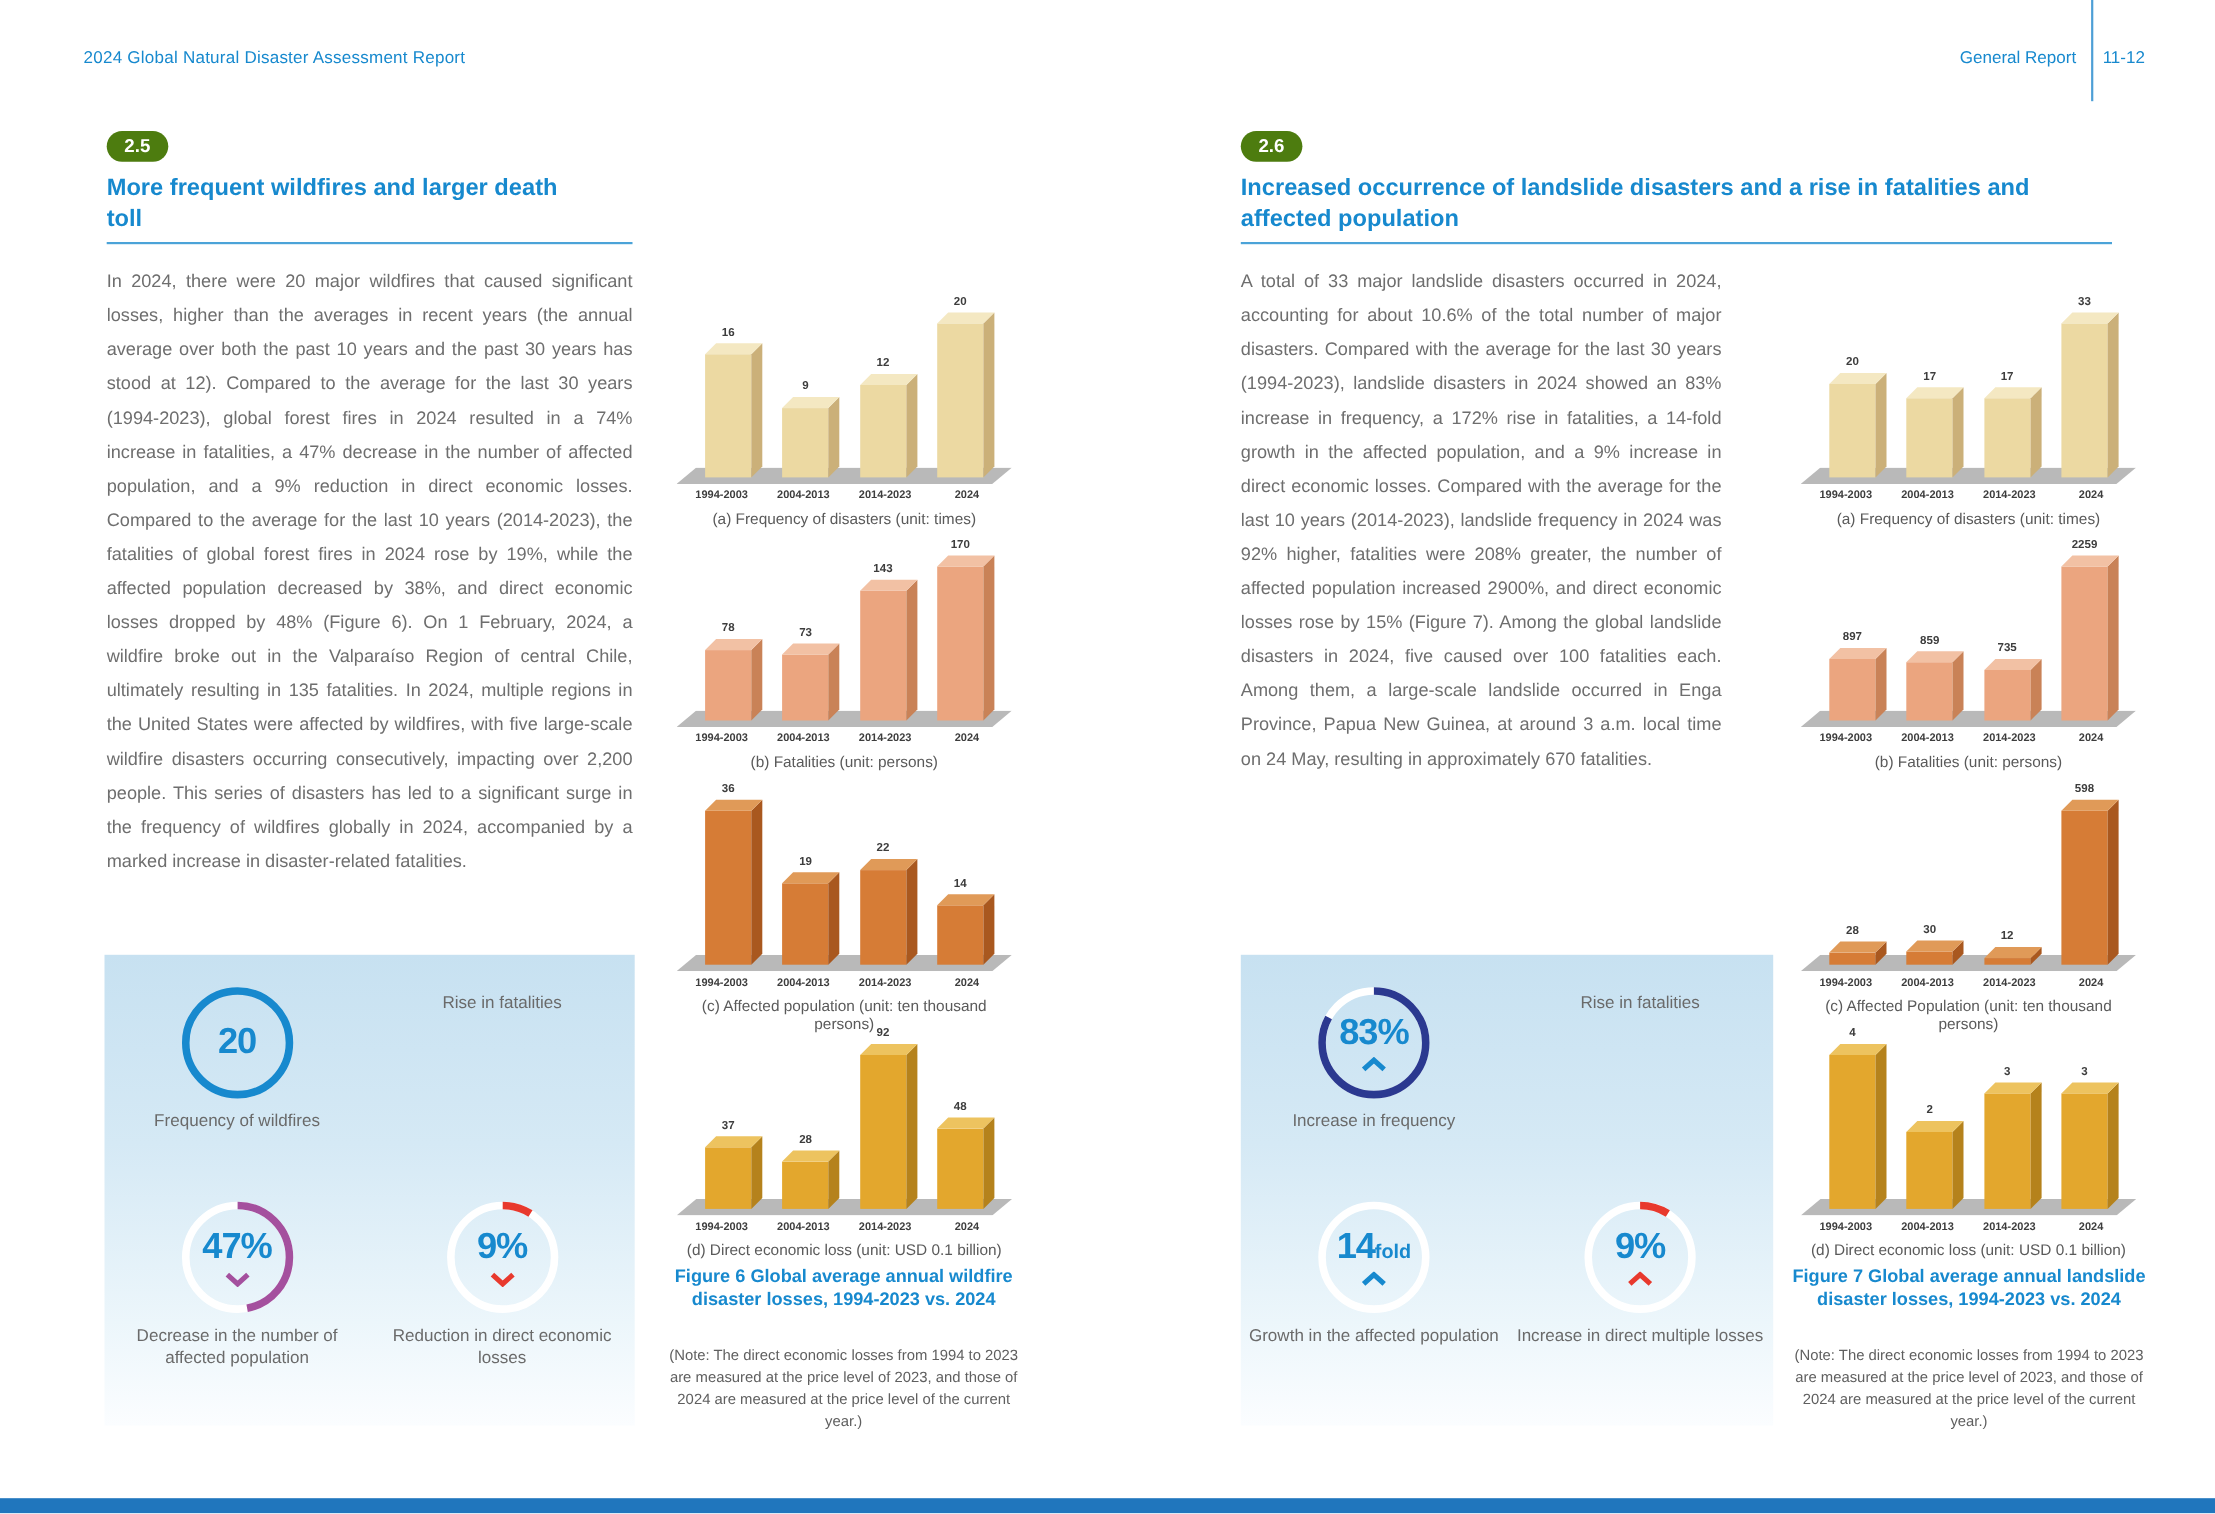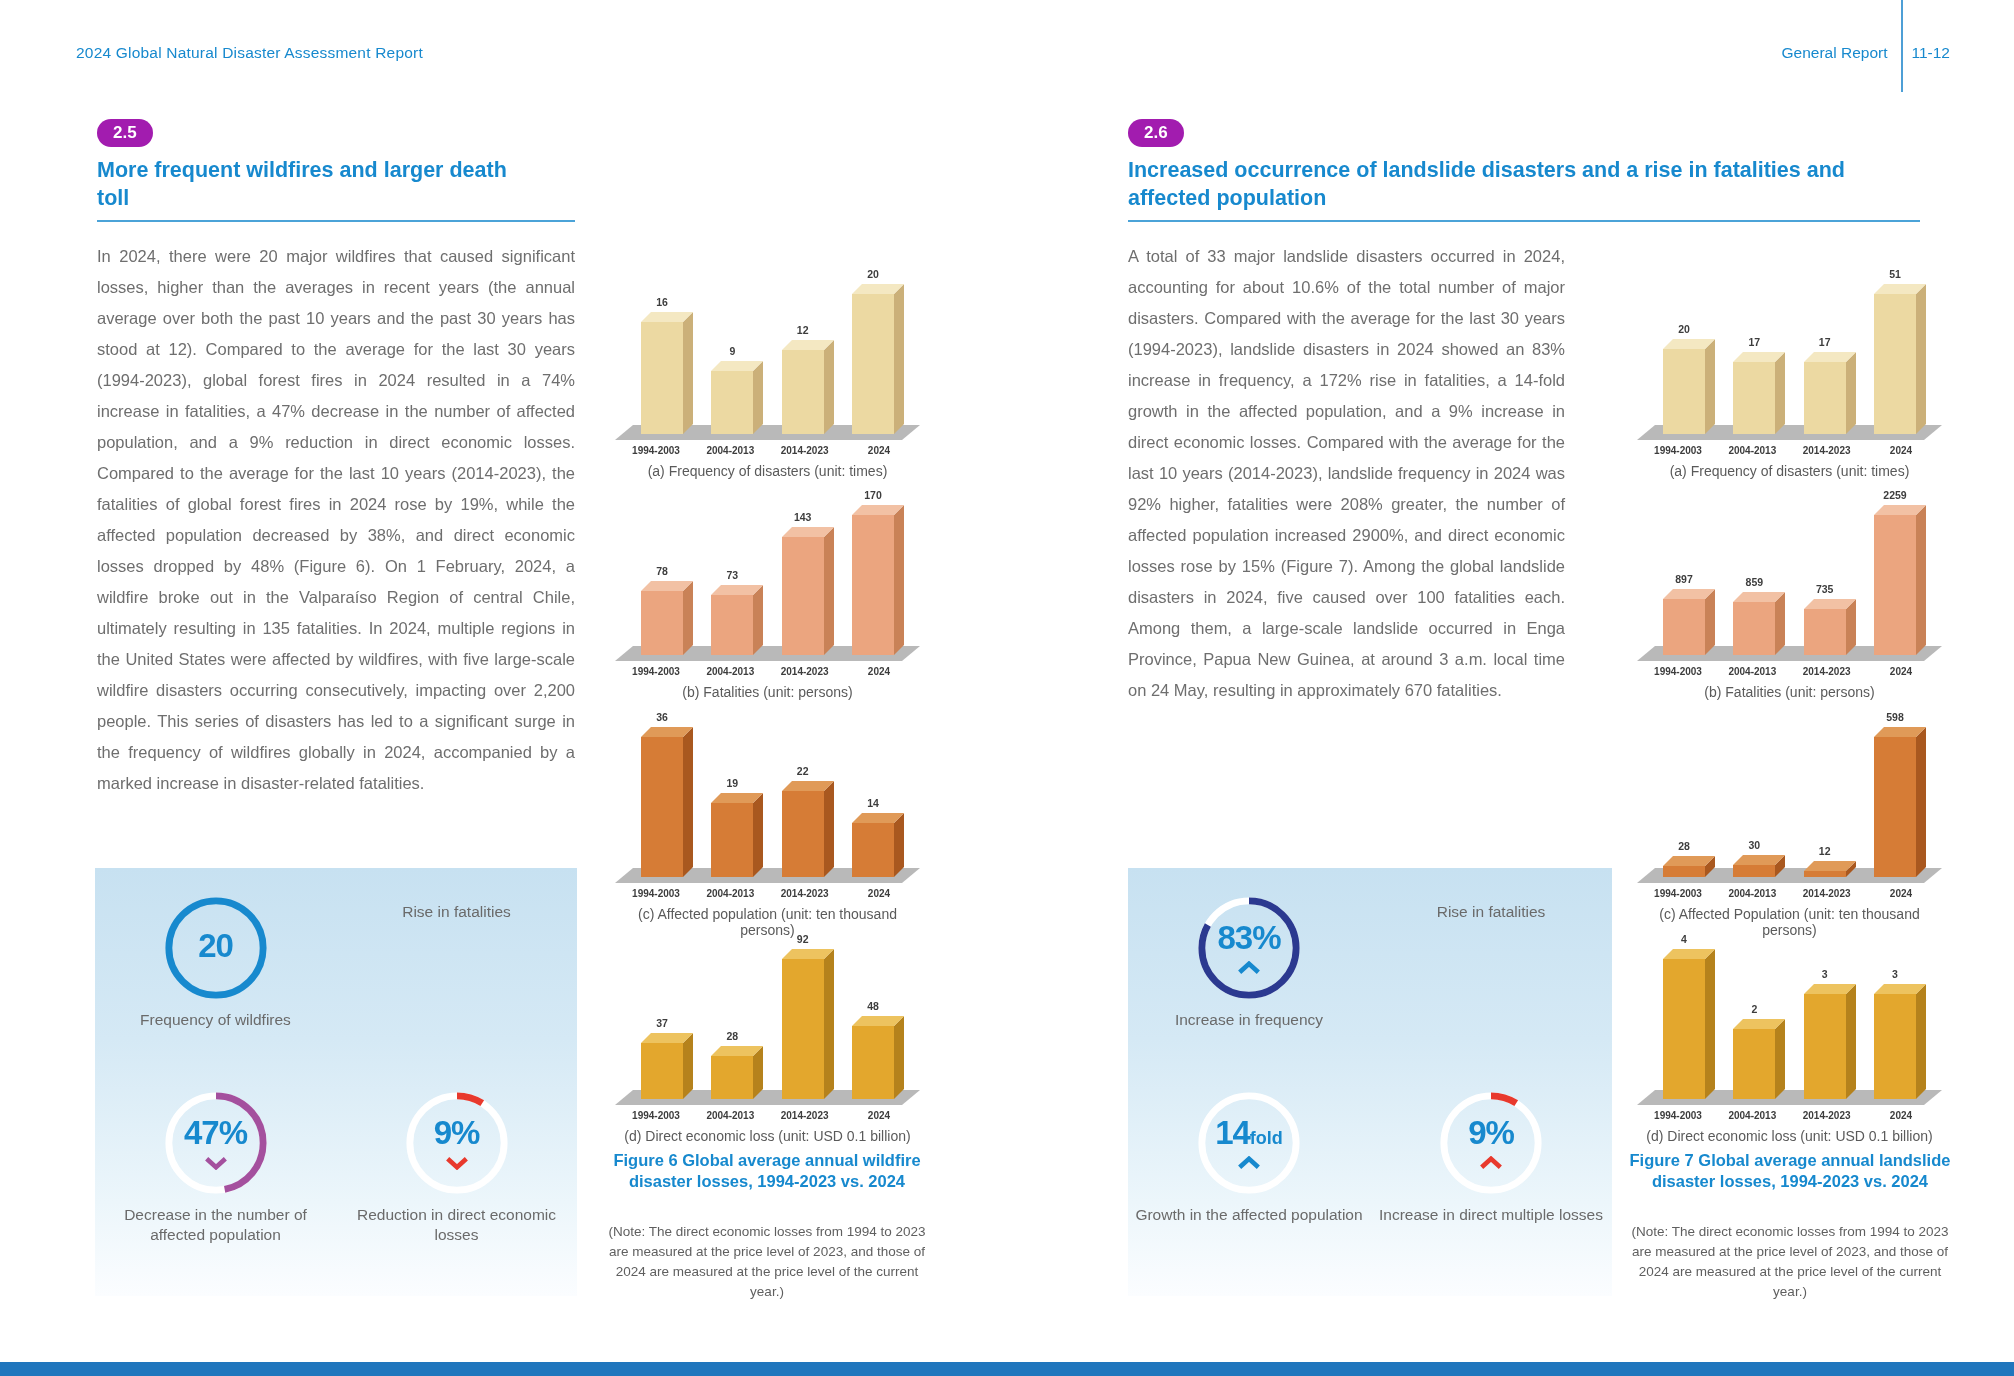--- a/index.html
+++ b/index.html
@@ -6,21 +6,21 @@
   body { font-family:"Liberation Sans", sans-serif; background:#ffffff; }
   #page { position:relative; width:2014px; height:1376px; background:#ffffff; overflow:hidden; }
 
   
   .hdr-left { position:absolute; left:76px; top:44px; color:#1789ce; font-size:15.5px; letter-spacing:.2px; }
   .hdr-right { position:absolute; right:64px; top:44px; color:#1789ce; font-size:15.5px; display:flex; gap:24px; }
   .hdr-vline { position:absolute; left:1901px; top:0; width:2px; height:92px; background:#4d9fd6; }
   .footer-bar { position:absolute; left:0; right:0; bottom:0; height:14px; background:#2076bd; }
 
   
-  .badge { display:inline-block; background:#a21caf; color:#fff; font-weight:bold; font-size:17px; padding:4px 16px; border-radius:16px; }
+  .badge { display:inline-block; background:#4d7c0f; color:#fff; font-weight:bold; font-size:17px; padding:4px 16px; border-radius:16px; }
   .sec-title { color:#1789ce; font-weight:bold; font-size:21.5px; line-height:28px; margin-top:9px; }
   .sec-rule { height:2px; background:#4ba3d8; margin-top:8px; }
   .sec-head { position:absolute; top:119px; }
   #sec-left  { left:97px;  width:478px; }
   #sec-left .sec-title { width:420px; }
   #sec-right { left:1128px; width:792px; }
 
   
   .body-text { position:absolute; top:228px; color:#6e6e6e; font-size:16.5px; line-height:31px; text-align:justify;margin-top:13px; }
   #body-left  { left:97px;  width:478px; }
@@ -210,21 +210,21 @@
         </div>
         <div class="bar-wrap">
           <div class="bar-val">17</div>
           <div class="bar" style="height: 72px; --face: #ecd9a2; --topc: #f4e8c2; --side: #cbb079;"></div>
         </div>
         <div class="bar-wrap">
           <div class="bar-val">17</div>
           <div class="bar" style="height: 72px; --face: #ecd9a2; --topc: #f4e8c2; --side: #cbb079;"></div>
         </div>
         <div class="bar-wrap">
-          <div class="bar-val">51</div>
+          <div class="bar-val">33</div>
           <div class="bar" style="height: 140px; --face: #ecd9a2; --topc: #f4e8c2; --side: #cbb079;"></div>
         </div>
       </div>
       <div class="platform"></div>
       <div class="cats">
         <div class="cat">1994-2003</div>
         <div class="cat">2004-2013</div>
         <div class="cat">2014-2023</div>
         <div class="cat">2024</div>
       </div>

